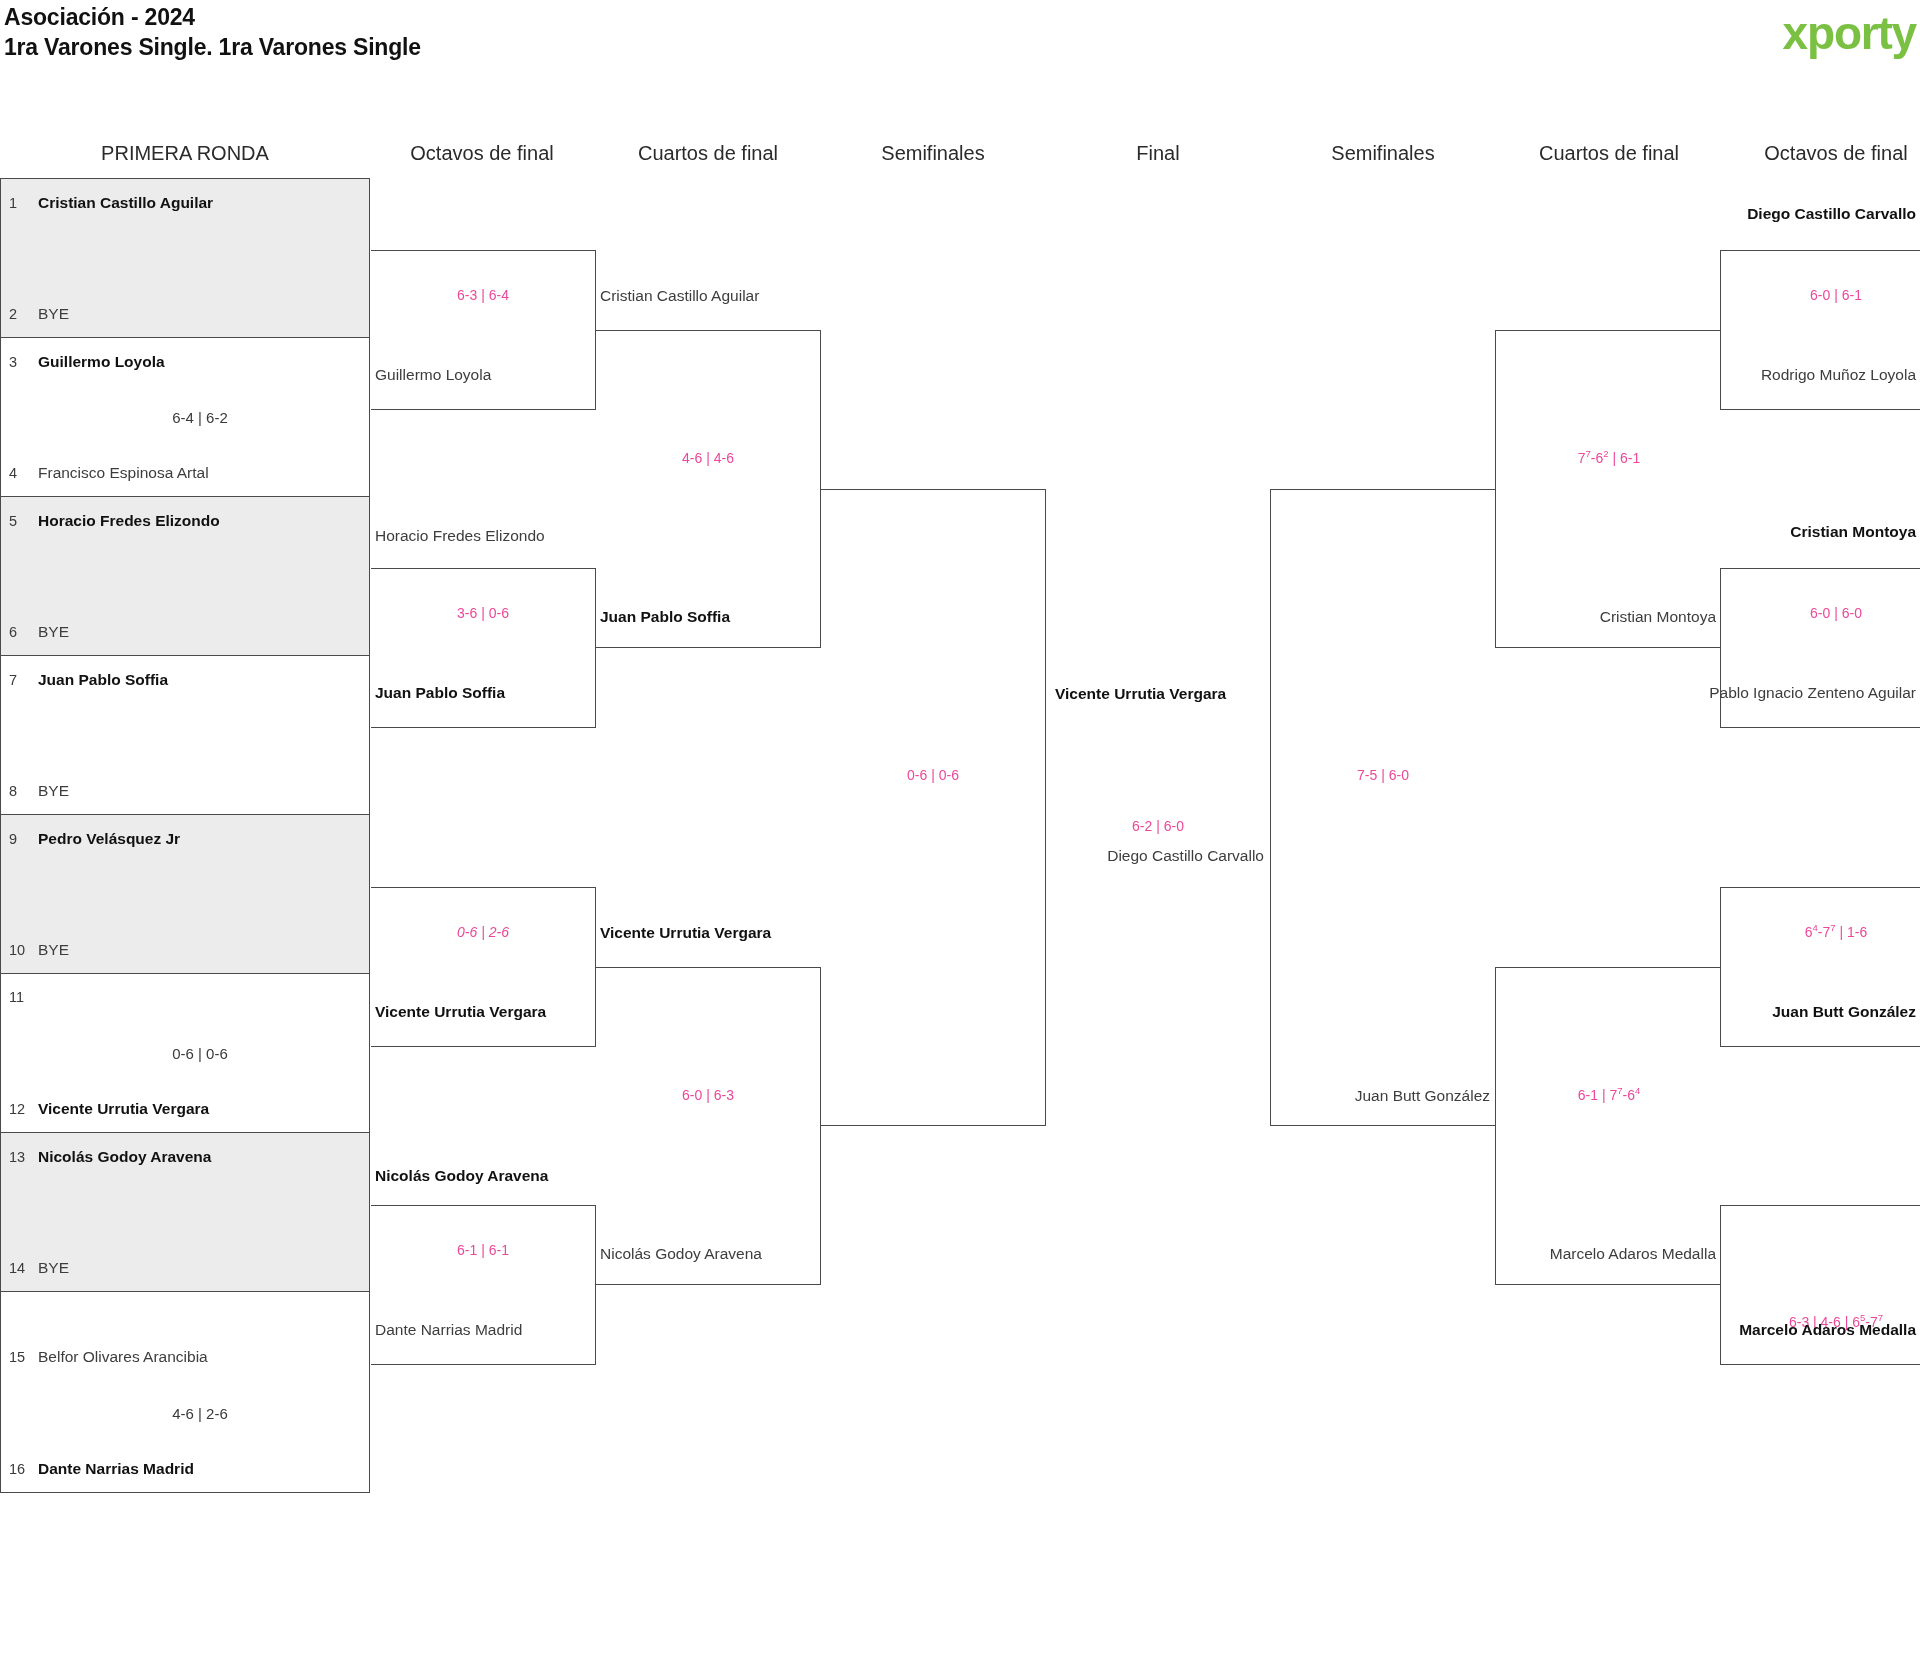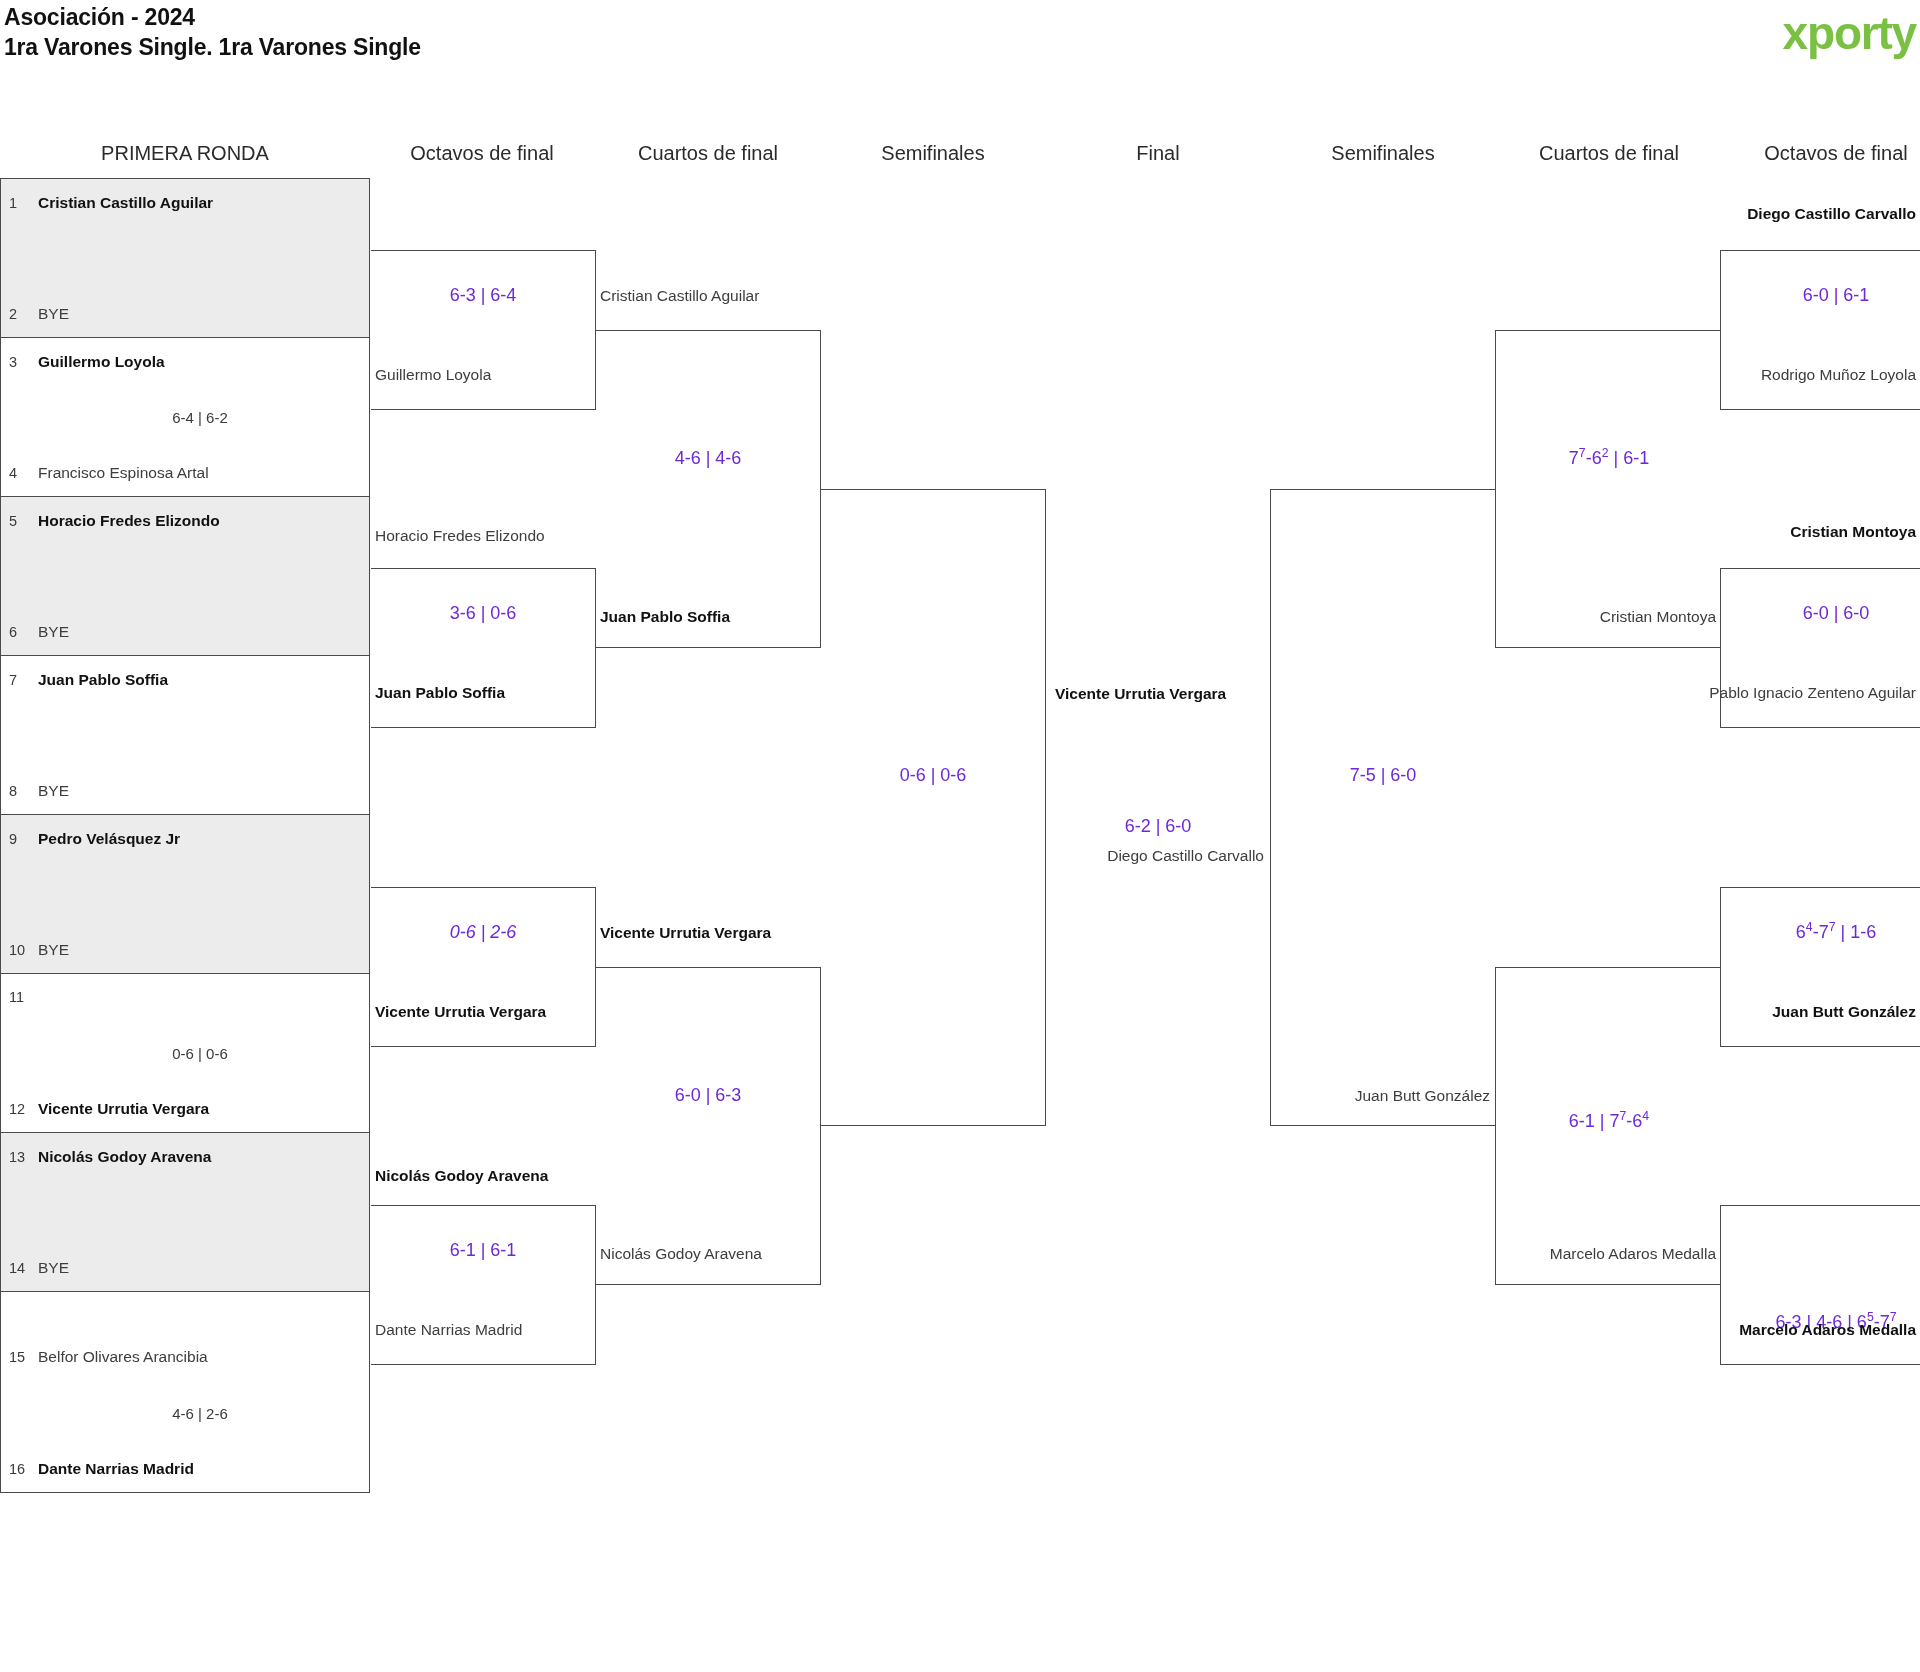--- a/index.html
+++ b/index.html
@@ -141,21 +141,21 @@
   
   .lbl {
     position: absolute;
     font-size: 15.5px;
     white-space: nowrap;
     color: #3d3d3d;
     font-weight: 400;
     line-height: 18px;
   }
   .lbl.win { color: #111111; font-weight: 700; }
-  .lbl.score { color: #6d28d9; font-size: 18px; }
+  .lbl.score { color: #ec4899; font-size: 14px; }
   .lbl.l { transform: translateY(-50%); }            
   .lbl.r { transform: translate(-100%, -50%); }      
   .lbl.c { transform: translate(-50%, -50%); }       
 
   sup { font-size: 0.68em; vertical-align: super; line-height: 0; }
 </style>
 </head>
 <body>
 
 <div id="page">
@@ -312,21 +312,21 @@
       <div class="lbl c score" style="left: 708px; top: 1095px;">6-0 | 6-3</div>
       <div class="lbl l" style="left: 600px; top: 1254px;">Nicolás Godoy Aravena</div>
       <div class="lbl c score" style="left: 933px; top: 775px;">0-6 | 0-6</div>
       <div class="lbl l win" style="left: 1055px; top: 694px;">Vicente Urrutia Vergara</div>
       <div class="lbl c score" style="left: 1158px; top: 799px; margin-top: 27px;">6-2 | 6-0</div>
       <div class="lbl r" style="left: 1264px; top: 856px;">Diego Castillo Carvallo</div>
       <div class="lbl c score" style="left: 1383px; top: 775px;">7-5 | 6-0</div>
       <div class="lbl r" style="left: 1490px; top: 1096px;">Juan Butt González</div>
       <div class="lbl c score" style="left: 1609px; top: 458px;">7<sup>7</sup>-6<sup>2</sup> | 6-1</div>
       <div class="lbl r" style="left: 1716px; top: 617px;">Cristian Montoya</div>
-      <div class="lbl c score" style="left: 1609px; top: 1095px; margin-top: 26px;">6-1 | 7<sup>7</sup>-6<sup>4</sup></div>
+      <div class="lbl c score" style="left: 1609px; top: 1095px;">6-1 | 7<sup>7</sup>-6<sup>4</sup></div>
       <div class="lbl r" style="left: 1716px; top: 1254px;">Marcelo Adaros Medalla</div>
       <div class="lbl r win" style="left: 1916px; top: 214px;">Diego Castillo Carvallo</div>
       <div class="lbl c score" style="left: 1836px; top: 295px;">6-0 | 6-1</div>
       <div class="lbl r" style="left: 1916px; top: 375px;">Rodrigo Muñoz Loyola</div>
       <div class="lbl r win" style="left: 1916px; top: 532px;">Cristian Montoya</div>
       <div class="lbl c score" style="left: 1836px; top: 613px;">6-0 | 6-0</div>
       <div class="lbl r" style="left: 1916px; top: 693px;">Pablo Ignacio Zenteno Aguilar</div>
       <div class="lbl c score" style="left: 1836px; top: 932px;">6<sup>4</sup>-7<sup>7</sup> | 1-6</div>
       <div class="lbl r win" style="left: 1916px; top: 1012px;">Juan Butt González</div>
       <div class="lbl c score" style="left: 1836px; top: 1322px; text-align: center;">6-3 | 4-6 | 6<sup>5</sup>-7<sup>7</sup></div>

